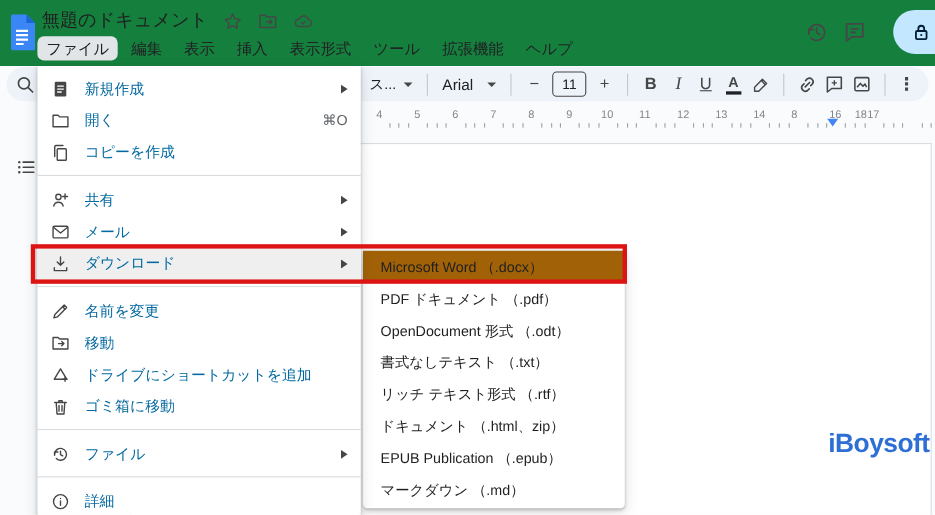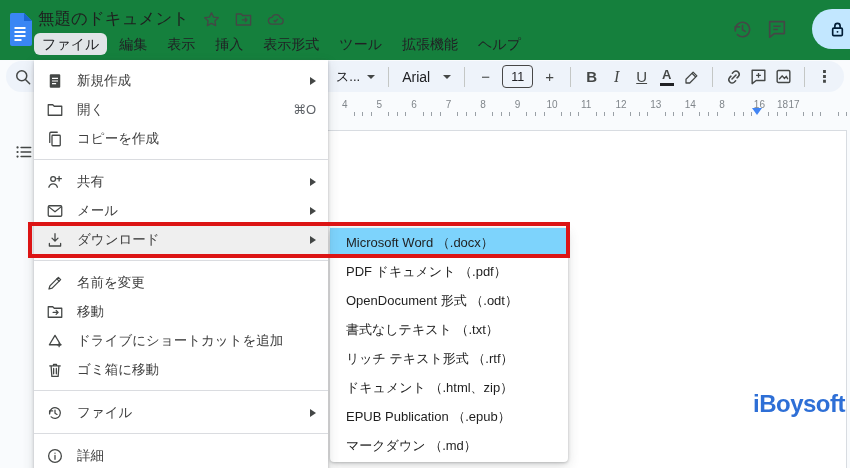--- a/index.html
+++ b/index.html
@@ -45,28 +45,28 @@
   .outline-btn{position:absolute;left:13px;top:141px;width:22px;height:22px;z-index:1;display:flex;align-items:center;justify-content:center}
   .watermark{position:absolute;right:5px;top:390px;z-index:2;font-size:24px;font-weight:bold;
              letter-spacing:-.5px}
   
   .menu-panel{position:absolute;left:34px;top:60px;width:294px;height:420px;background:#fff;z-index:6;
               border-radius:0 0 6px 6px;box-shadow:0 1px 3px rgba(60,64,67,.3),0 4px 12px rgba(60,64,67,.18);
               padding-top:6px;box-sizing:border-box}
   .menu-row{height:29px;display:flex;align-items:center;padding:0 12px;cursor:default}
   .menu-row.hover{background:#efefef}
   .menu-row .mi{width:18px;height:18px;margin-right:13px;flex:none;display:flex;align-items:center;justify-content:center}
-  .menu-row .lbl{flex:1;font-size:13.5px;color:#404040;white-space:nowrap}
+  .menu-row .lbl{flex:1;font-size:13.5px;color:#0369a1;white-space:nowrap}
   .menu-row .sc{font-size:13px;color:#5f6368}
   .sub-arrow{width:0;height:0;border-top:4.5px solid transparent;border-bottom:4.5px solid transparent;border-left:6px solid #444746}
   .menu-div{height:1px;background:#dadce0;margin:6px 0 7px 0}
   .submenu-panel{position:absolute;left:330px;top:228px;width:238px;height:234px;background:#fff;z-index:5;
                  border-radius:4px;box-shadow:0 1px 3px rgba(60,64,67,.3),0 4px 12px rgba(60,64,67,.18)}
   .sub-row{height:29px;display:flex;align-items:center;padding:0 16px;font-size:13px;color:#1f1f1f;white-space:nowrap}
-  .sub-row.hover{background:#7dd3fc}
+  .sub-row.hover{background:#a16207}
   
   .red-box{position:absolute;left:28px;top:222px;width:542px;height:36px;box-sizing:border-box;
            border:4px solid #dc1414;z-index:10}
   svg{display:block}
 </style>
 </head>
 <body>
 
 <div class="header">
   <span class="docs-logo">

